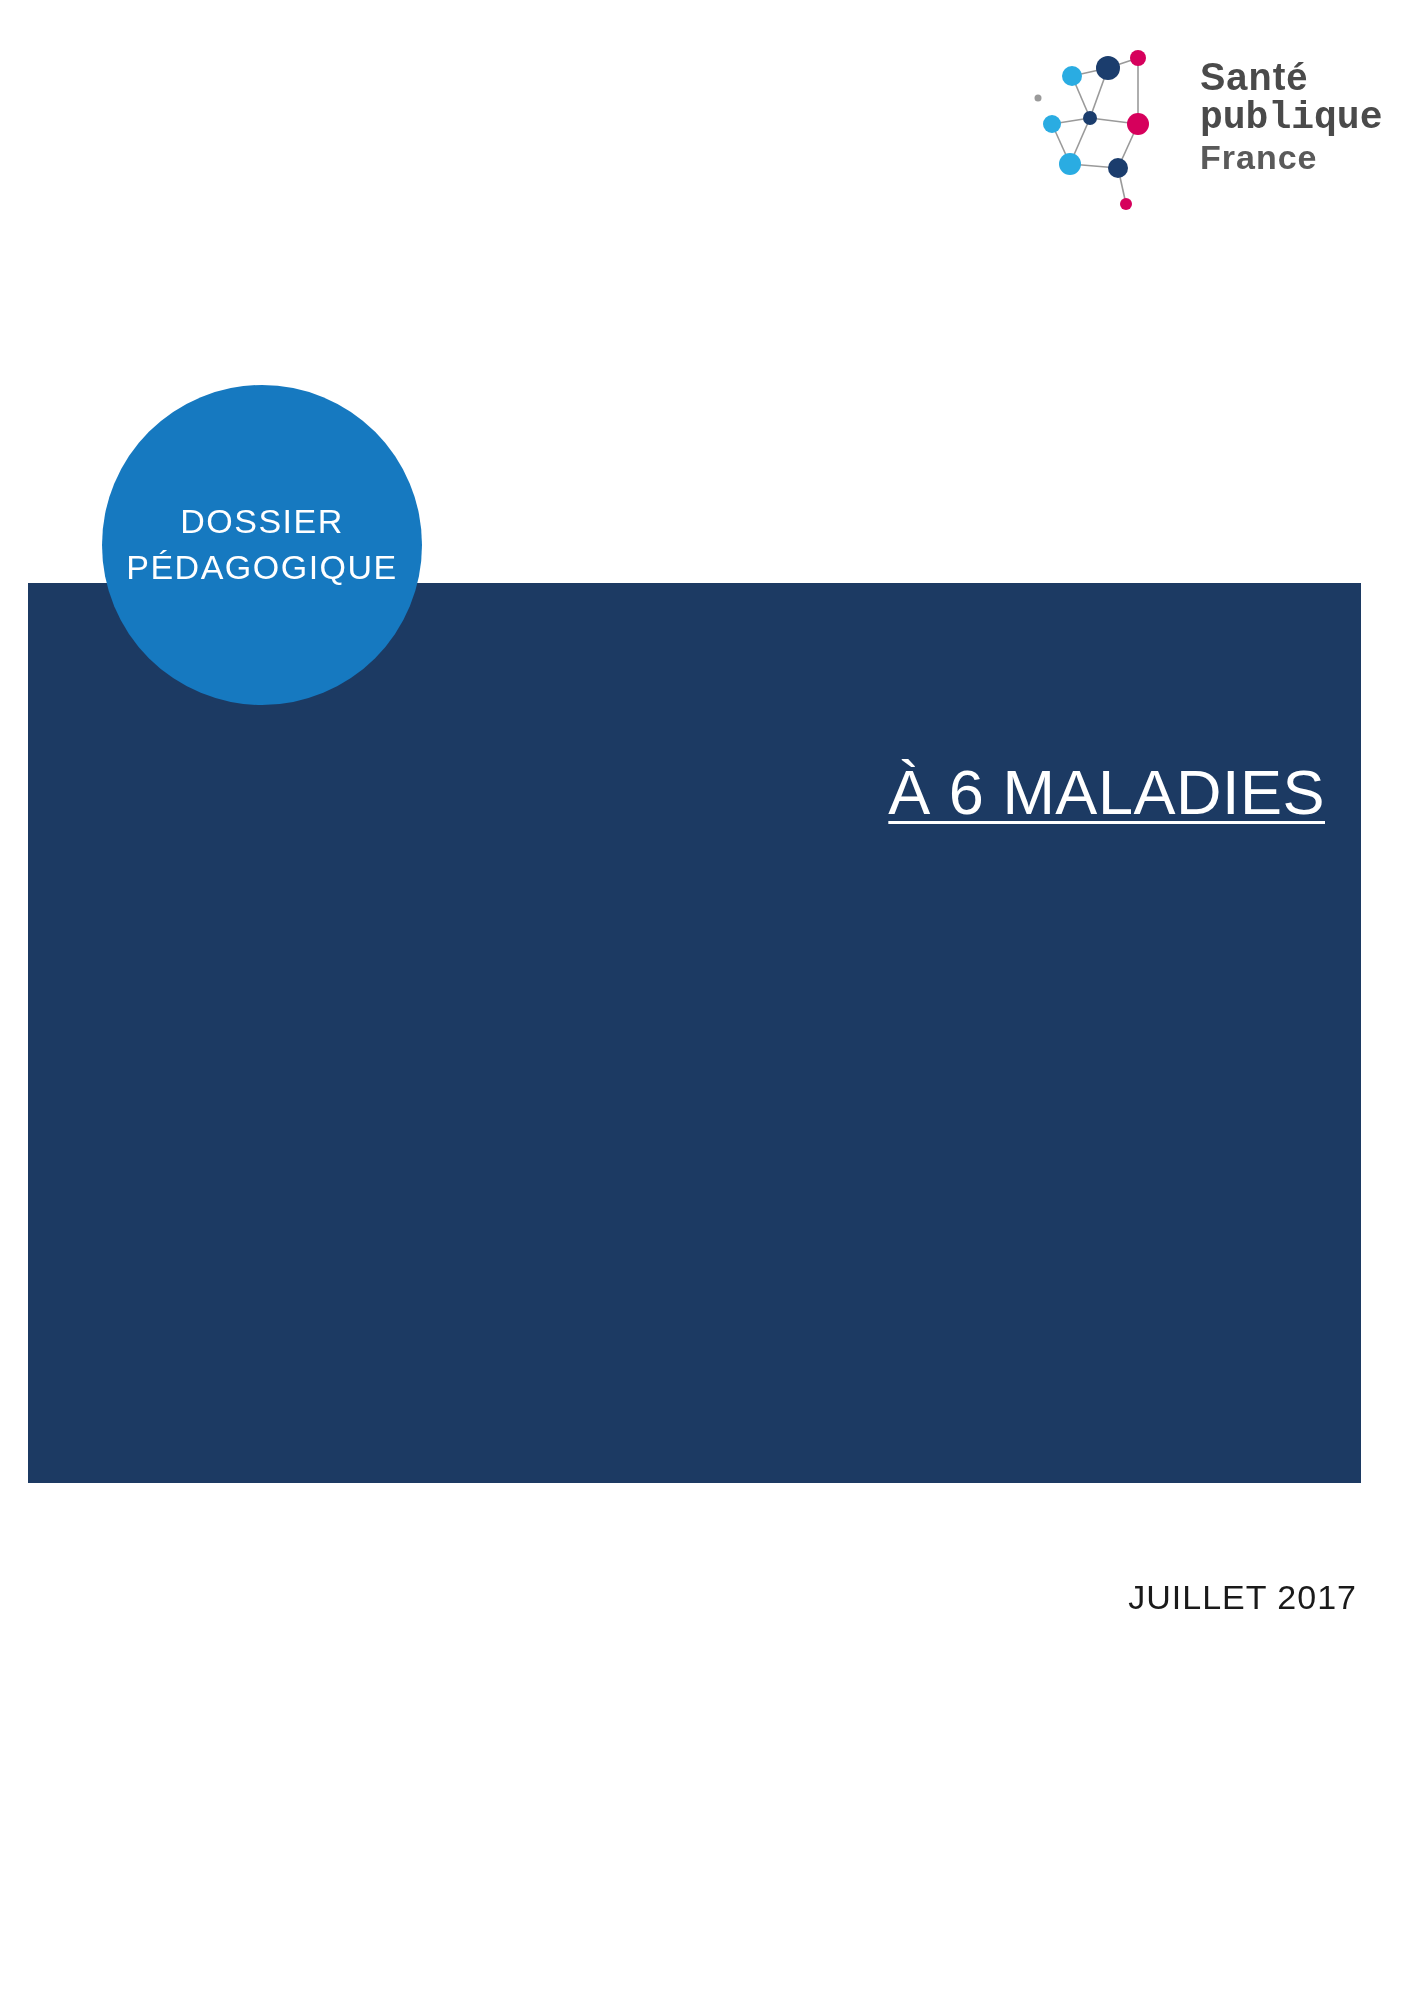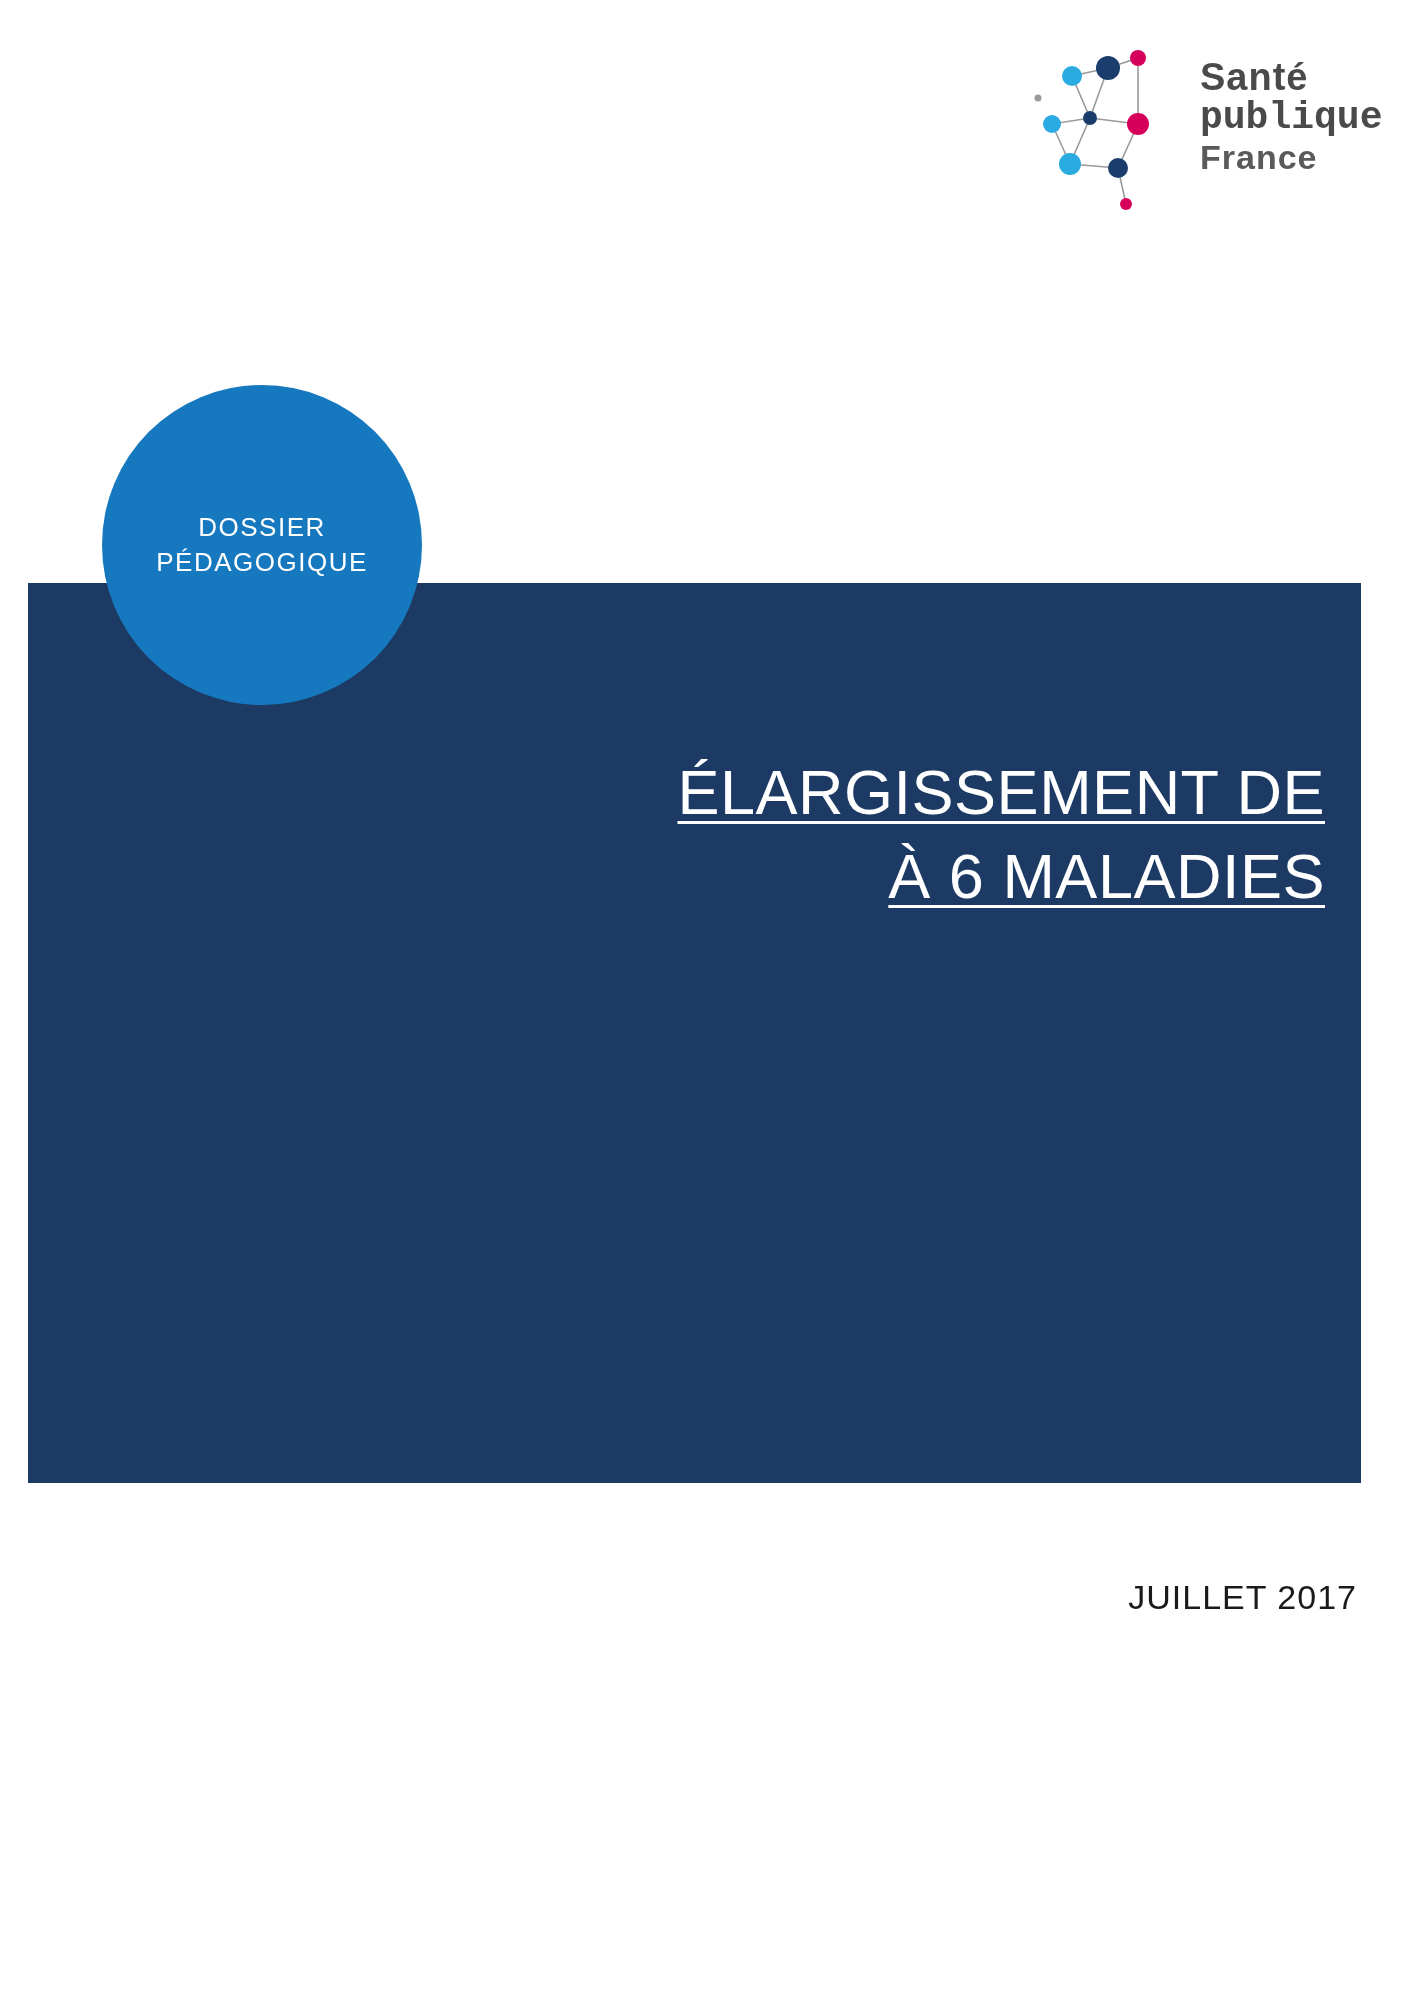--- a/index.html
+++ b/index.html
@@ -108,21 +108,21 @@
     height: 320px;
     border-radius: 50%;
     background: #1679c0;
     display: flex;
     flex-direction: column;
     align-items: center;
     justify-content: center;
   }
   .badge-line {
     color: #ffffff;
-    font-size: 26px;
+    font-size: 34px;
     letter-spacing: 1.5px;
     line-height: 1.35;
     text-align: center;
   }
 
   
   .doc-date {
     position: absolute;
     right: 58px;
     top: 1578px;
@@ -168,23 +168,20 @@
   <div class="logo-text">
     <div class="logo-line1">Santé</div>
     <div class="logo-line2">publique</div>
     <div class="logo-line3">France</div>
   </div>
 </div>
 
 <div class="banner">
   <div class="banner-inner">
     <div class="title-line">
-      <span class="u">ÉLARGISSEMENT DE</span>
-    </div>
-    <div class="title-line">
       <span class="u">À 6 MALADIES</span>
     </div>
   </div>
 </div>
 
 <div class="badge">
   <div class="badge-line">DOSSIER</div>
   <div class="badge-line">PÉDAGOGIQUE</div>
 </div>
 

